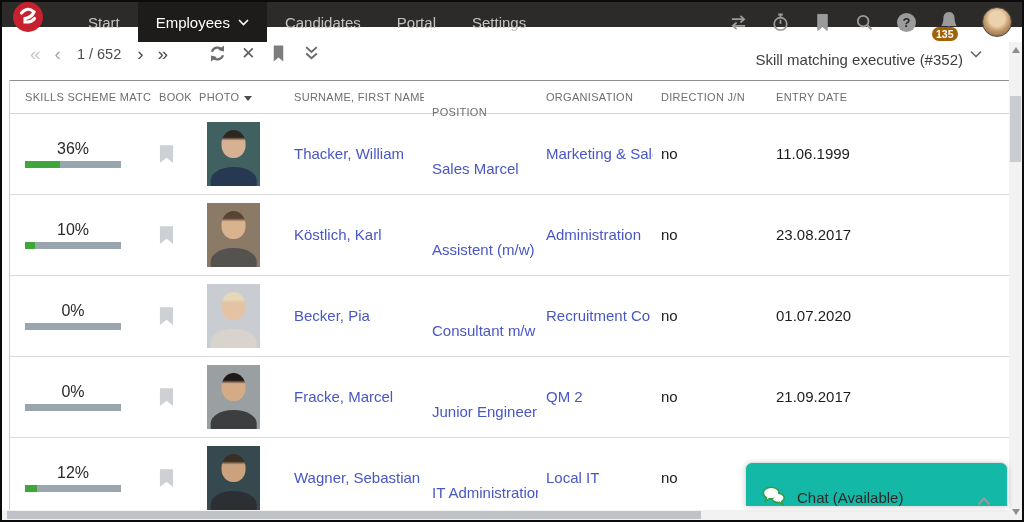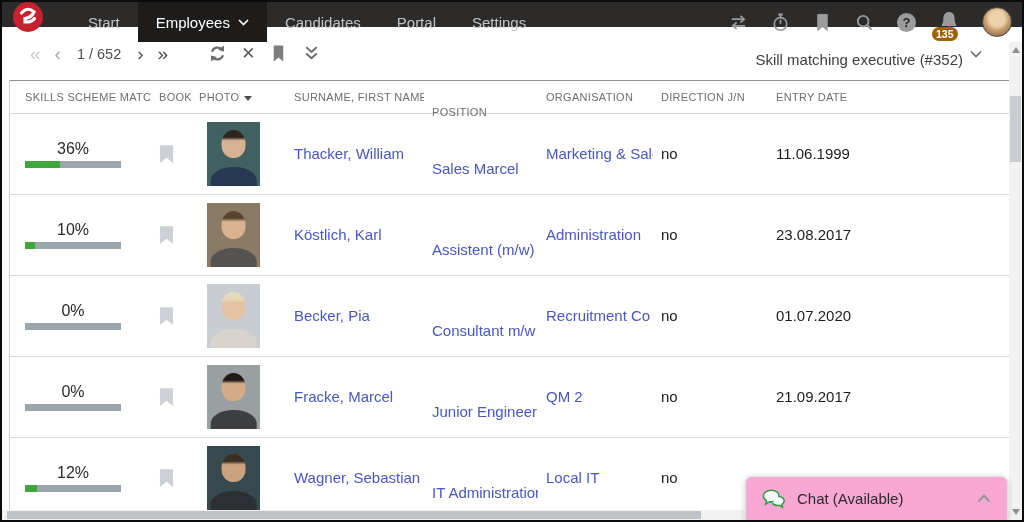--- a/index.html
+++ b/index.html
@@ -78,23 +78,23 @@
   
   .vscroll{position:absolute;top:40px;right:0;bottom:0;width:13px;background:#f2f2f2;z-index:5;}
   .v-up,.v-down{position:absolute;left:3px;width:0;height:0;
     border-left:4px solid transparent;border-right:4px solid transparent;}
   .v-up{top:5px;border-bottom:6px solid #8e8e8e;}
   .v-down{bottom:5px;border-top:6px solid #8e8e8e;}
   .v-thumb{position:absolute;left:1px;top:54px;width:11px;height:66px;background:#c9ccd0;}
   .hscroll{position:absolute;left:0;right:13px;bottom:0;height:10px;background:#f2f2f2;z-index:5;}
   .h-thumb{position:absolute;left:5px;top:1px;height:8px;width:694px;background:#bfc3c7;}
   
-  .chat{position:absolute;right:14px;bottom:0;width:245px;height:43px;background:#f9a8d4;
+  .chat{position:absolute;right:14px;bottom:14px;width:245px;height:43px;background:#14b8a6;
     border:1px solid #e1e1e1;border-bottom:none;border-radius:7px 7px 0 0;
-    box-shadow:0 1px 6px rgba(0,0,0,.18);display:flex;align-items:center;
+    box-shadow:0 1px 6px rgba(0,0,0,.18);display:flex;align-items:flex-end;
     padding-left:16px;z-index:20;cursor:pointer;}
   .chat-ic{width:24px;height:20px;margin-right:11px;}
   .chat-label{font-size:15px;color:#2a2a2a;flex:1;}
   .chat-chev{margin-right:16px;}
 </style>
 </head>
 <body>
 
 <div class="window">
 

